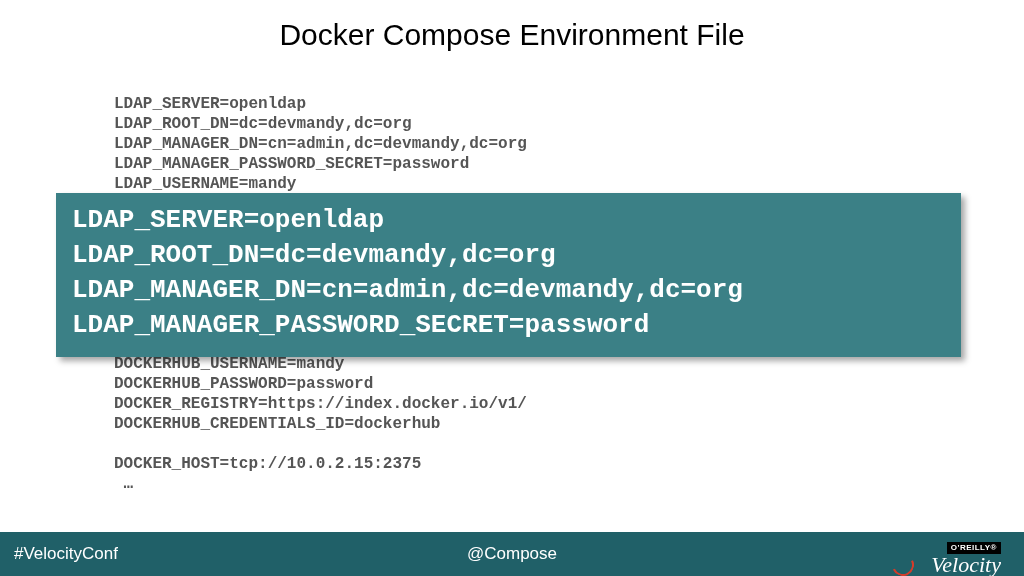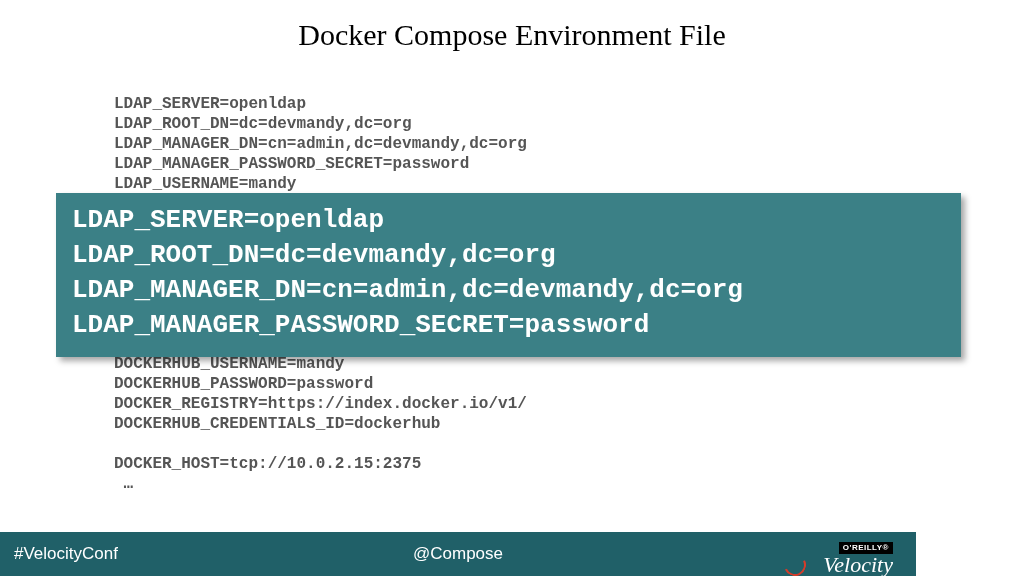--- a/index.html
+++ b/index.html
@@ -11,21 +11,20 @@
     font-family: Arial, Helvetica, sans-serif;
     overflow: hidden;
     position: relative;
   }
   .title {
     font-size: 30px;
     color: #000;
     text-align: center;
     margin-top: 18px;
     font-weight: 400;
-    font-family: Liberation Serif, serif;
   }
   .code-block {
     font-family: Consolas, "Courier New", monospace;
     font-size: 16px;
     font-weight: bold;
     color: #555;
     line-height: 1.25;
     white-space: pre;
     position: absolute;
     left: 114px;
@@ -43,21 +42,21 @@
     font-weight: bold;
     line-height: 1.35;
     padding: 10px 16px 14px 16px;
     box-shadow: 4px 4px 6px rgba(0,0,0,0.35);
     box-sizing: border-box;
   }
   .footer {
     position: absolute;
     left: 0;
     bottom: 0;
-    width: 916px;
+    width: 1024px;
     height: 44px;
     background: #206068;
     color: #ffffff;
     display: flex;
     align-items: center;
     font-size: 17px;
   }
   .footer-left {
     position: absolute;
     left: 14px;

